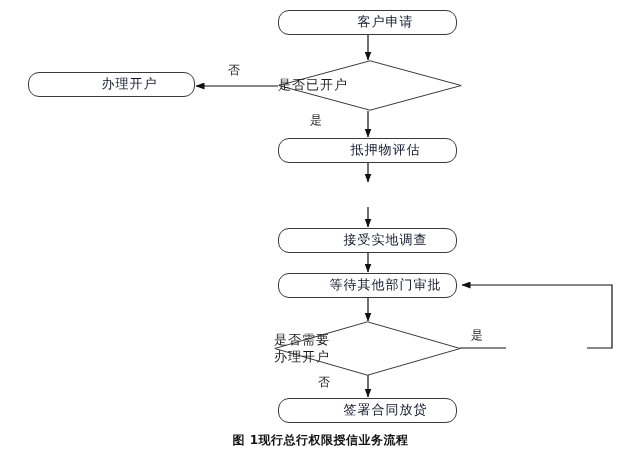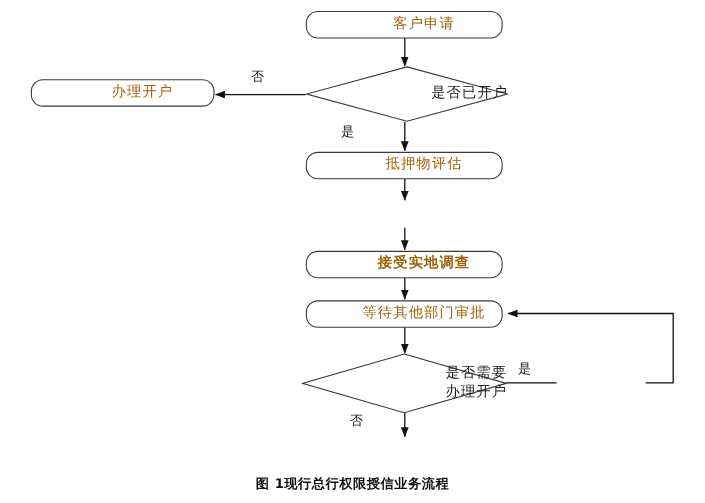--- a/index.html
+++ b/index.html
@@ -17,21 +17,21 @@
     background: #ffffff;
     overflow: hidden;
   }
   .node {
     position: absolute;
     box-sizing: border-box;
     display: flex;
     align-items: center;
     justify-content: center;
     text-align: center;
-    color: #a16207;
+    color: #0f172a;
     line-height: 1.15;
     padding-left: 36px;
   }
   .rounded-box {
     border: 1px solid #3a3a3a;
     border-radius: 11px;
     background: #ffffff;
     font-size: 13px;
     letter-spacing: 1px;
   }
@@ -44,21 +44,21 @@
     top: 0;
     display: block;
   }
   .diamond-label {
     position: absolute;
     left: 0;
     top: 0;
     width: 100%;
     height: 100%;
     display: flex;
-    align-items: flex-end;
+    align-items: flex-start;
     justify-content: center;
     flex-direction: column;
     font-size: 13px;
     letter-spacing: 1px;
     color: #1a1a1a;
     line-height: 1.25;
     pointer-events: none;
   }
   .edge-label {
     position: absolute;
@@ -133,39 +133,42 @@
 
   <div class="node rounded-box" style="left:278px; top:138px; width:179px; height:25px;">
     <span>抵押物评估</span>
   </div>
 
   <div class="node rounded-box" style="left:28px; top:72px; width:167px; height:25px;">
     <span>办理开户</span>
   </div>
 
 
-  <div class="node rounded-box" style="left:278px; top:228px; width:179px; height:25px;font-weight:bold;">
+  <div class="node rounded-box" style="left:278px; top:228px; width:179px; height:25px;">
     <span>接受实地调查</span>
   </div>
 
   <div class="node rounded-box" style="left:278px; top:273px; width:179px; height:25px;">
     <span>等待其他部门审批</span>
   </div>
 
   <div class="diamond-wrap" style="left:274px; top:321px; width:187px; height:55px;">
     <svg width="187" height="55" viewBox="0 0 187 55" xmlns="http://www.w3.org/2000/svg">
       <polygon points="93.5,0.8 186.2,27.5 93.5,54.2 0.8,27.5" fill="#ffffff" stroke="#3a3a3a" stroke-width="1"></polygon>
     </svg>
     <div class="diamond-label">
       <span>是否需要</span>
       <span>办理开户</span>
     </div>
   </div>
 
 
+  <div class="node rounded-box" style="left:278px; top:398px; width:179px; height:25px;">
+    <span>签署合同放贷</span>
+  </div>
 
   <div class="edge-label" style="left:228px; top:62px;">否</div>
 
   <div class="edge-label" style="left:310px; top:112px;">是</div>
 
   <div class="edge-label" style="left:471px; top:327px;">是</div>
 
   <div class="edge-label" style="left:318px; top:374px;">否</div>
 
   <div class="caption" style="left:0; top:432px;">

